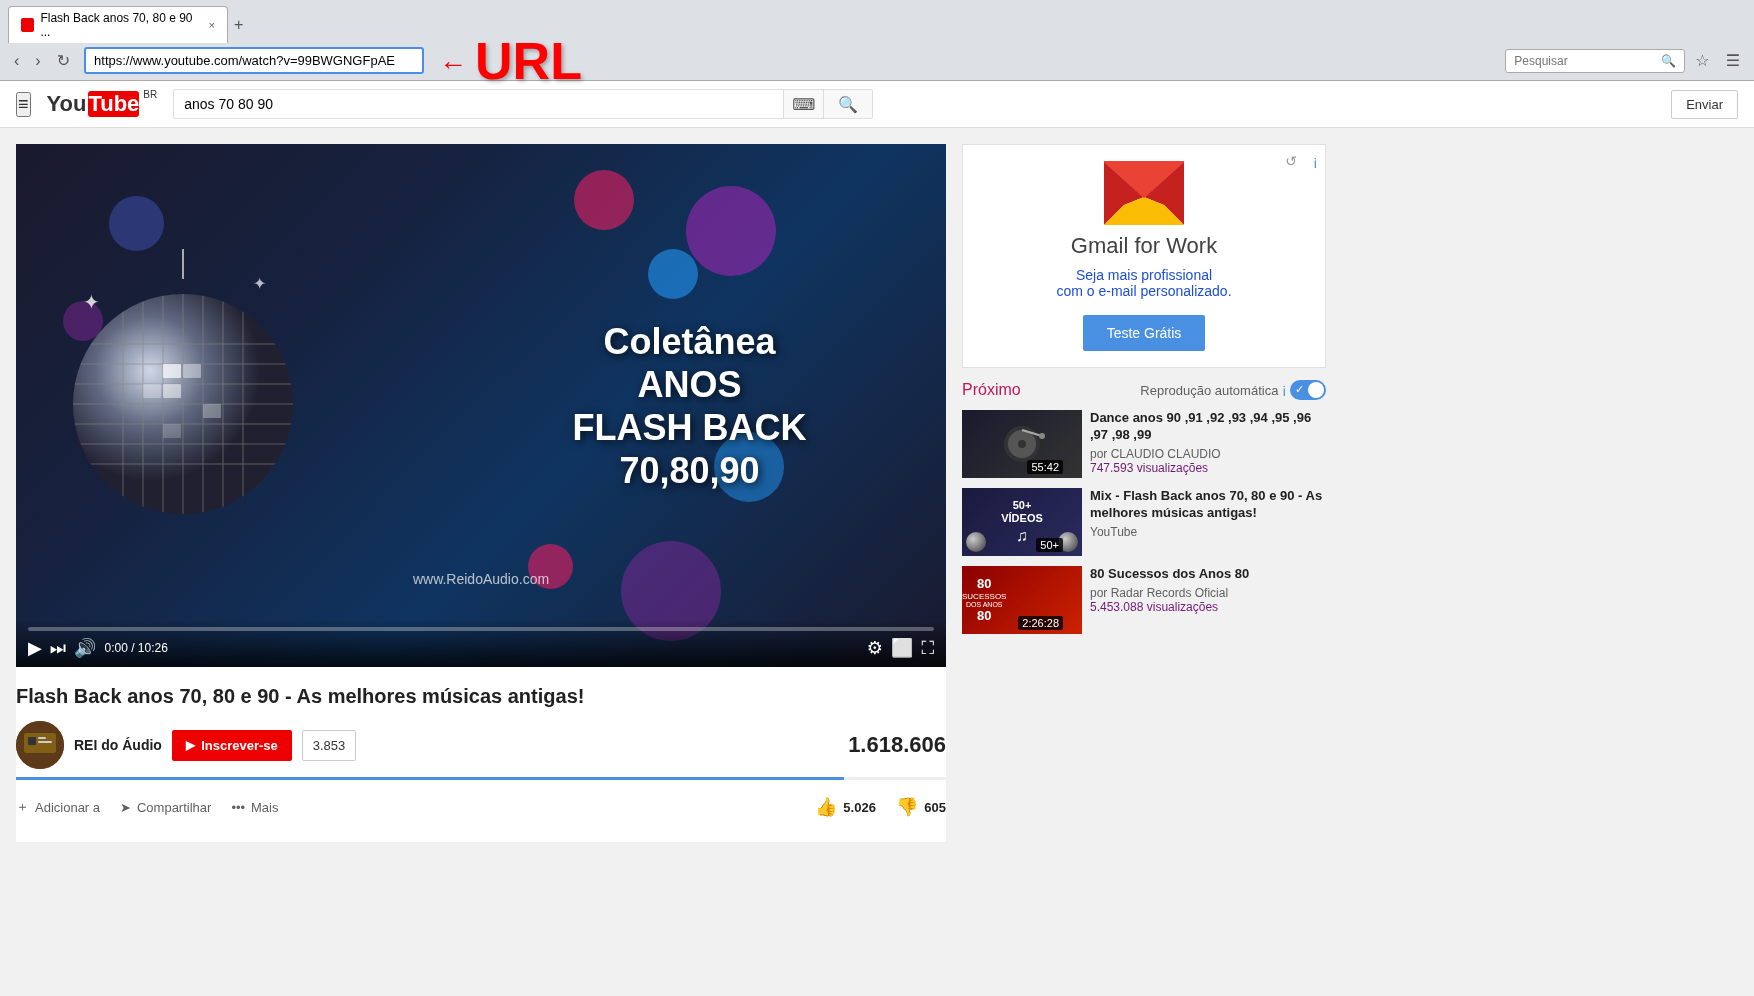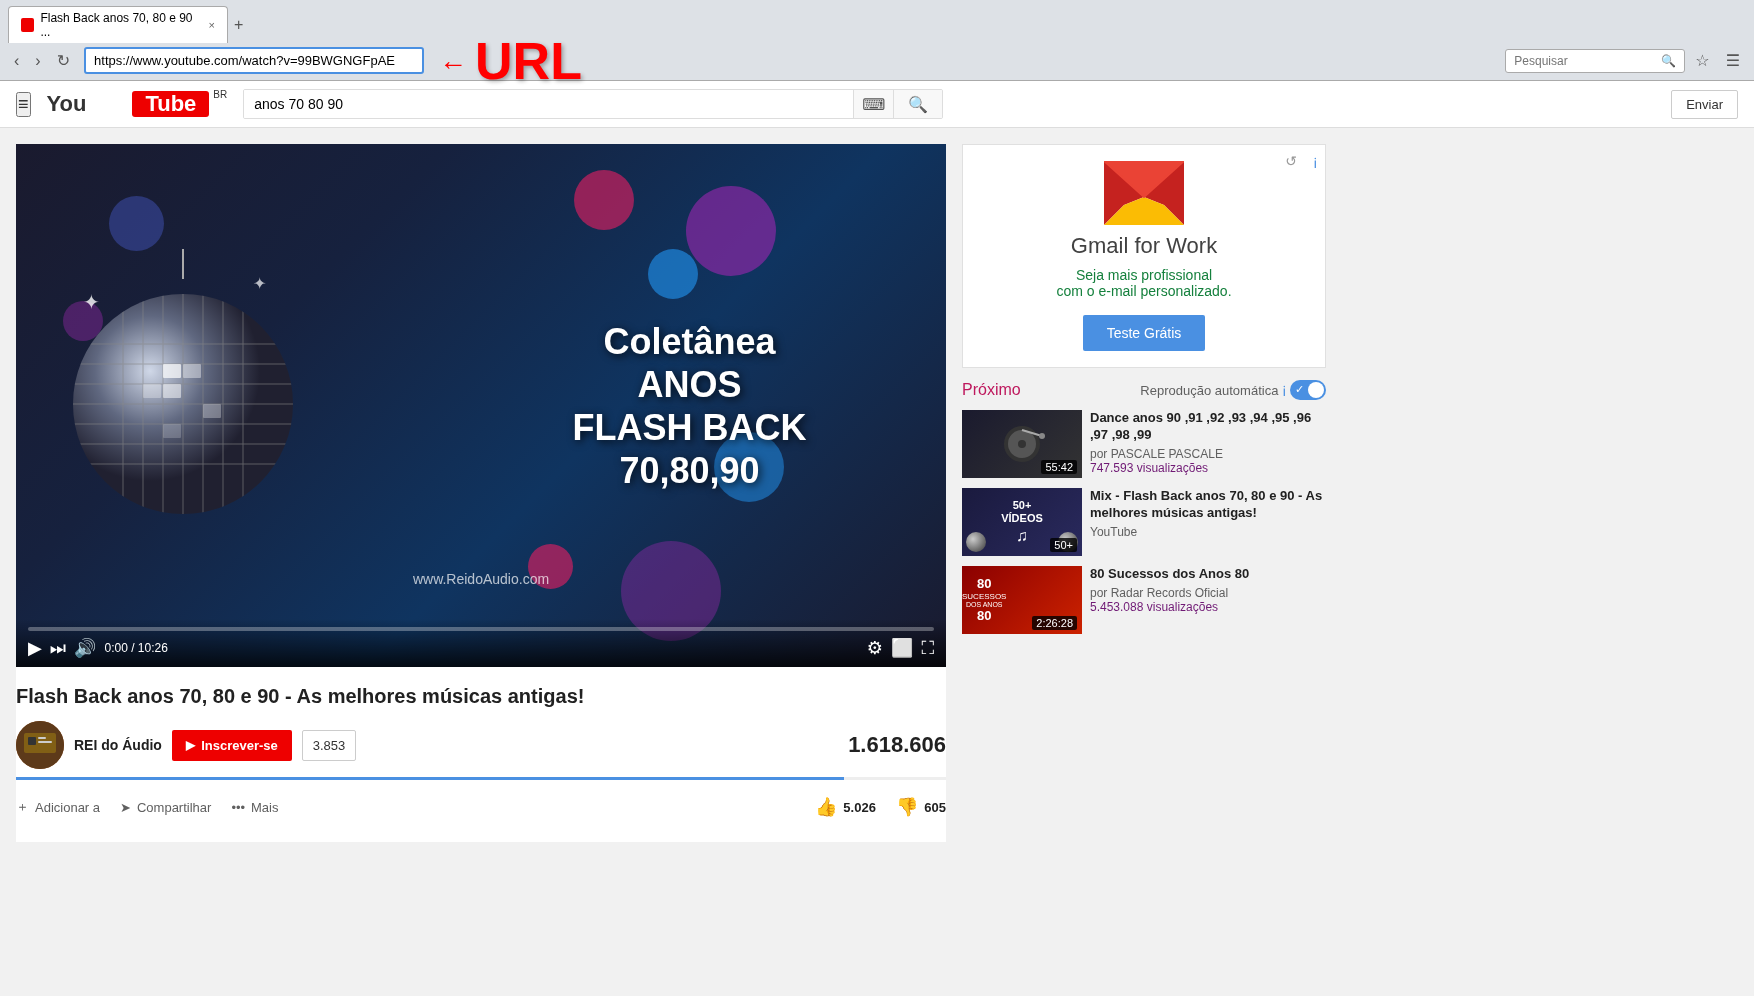--- a/index.html
+++ b/index.html
@@ -117,23 +117,22 @@
       display: flex;
       align-items: flex-start;
       gap: 2px;
     }
     .yt-logo-you { font-size: 22px; font-weight: bold; color: #333; }
     .yt-logo-tube {
       background: #e00;
       color: #fff;
       font-size: 22px;
       font-weight: bold;
-      padding: 0 13px;
+      padding: 0 0;
       border-radius: 3px;
-      margin-left: 44px;
     }
     .yt-logo-br { font-size: 10px; color: #333; margin-left: 2px; margin-top: -2px; }
     .yt-search-bar {
       display: flex;
       flex: 1;
       max-width: 700px;
       border: 1px solid #ddd;
       border-radius: 2px;
       overflow: hidden;
     }
@@ -394,21 +393,21 @@
     }
     .ad-refresh-icon {
       position: absolute;
       top: 8px;
       right: 28px;
       color: #999;
       font-size: 14px;
       cursor: pointer;
     }
     .ad-title { font-size: 22px; color: #424242; font-weight: normal; margin: 8px 0; }
-    .ad-subtitle { font-size: 14px; color: #15803d; margin-bottom: 16px; }
+    .ad-subtitle { font-size: 14px; color: #1d4ed8; margin-bottom: 16px; }
     .ad-cta {
       background: #4a90e2;
       color: #fff;
       border: none;
       padding: 10px 24px;
       border-radius: 2px;
       cursor: pointer;
       font-size: 14px;
     }
 
@@ -464,21 +463,21 @@
       width: 120px;
       height: 68px;
       flex-shrink: 0;
       background: #222;
       position: relative;
       overflow: hidden;
     }
     .rec-duration {
       position: absolute;
       bottom: 4px;
-      right: 5px;
+      right: 19px;
       background: rgba(0,0,0,0.8);
       color: #fff;
       font-size: 11px;
       padding: 1px 4px;
       border-radius: 2px;
     }
     .rec-info { flex: 1; }
     .rec-title { font-size: 13px; font-weight: bold; color: #212121; line-height: 1.3; margin-bottom: 3px; }
     .rec-channel { font-size: 12px; color: #606060; }
     .rec-views { font-size: 12px; color: #701a75; }
@@ -749,21 +748,21 @@
             <circle cx="30" cy="20" r="4" fill="#333"></circle>
 
             <line x1="30" y1="6" x2="50" y2="12" stroke="#aaa" stroke-width="2"></line>
             <circle cx="50" cy="12" r="3" fill="#888"></circle>
           </svg>
         </div>
         <span class="rec-duration">55:42</span>
       </div>
       <div class="rec-info">
         <div class="rec-title">Dance anos 90 ,91 ,92 ,93 ,94 ,95 ,96 ,97 ,98 ,99</div>
-        <div class="rec-channel">por PASCALE PASCALE</div>
+        <div class="rec-channel">por CLAUDIO CLAUDIO</div>
         <div class="rec-views">747.593 visualizações</div>
       </div>
     </div>
 
     <div class="rec-video">
       <div class="rec-thumb">
         <div class="thumb2-bg" style="position:relative;display:flex;align-items:center;justify-content:center;">
           <div style="color:white;font-size:11px;text-align:center;line-height:1.2;font-weight:bold;">
             <div>50+</div>
             <div>VÍDEOS</div>

